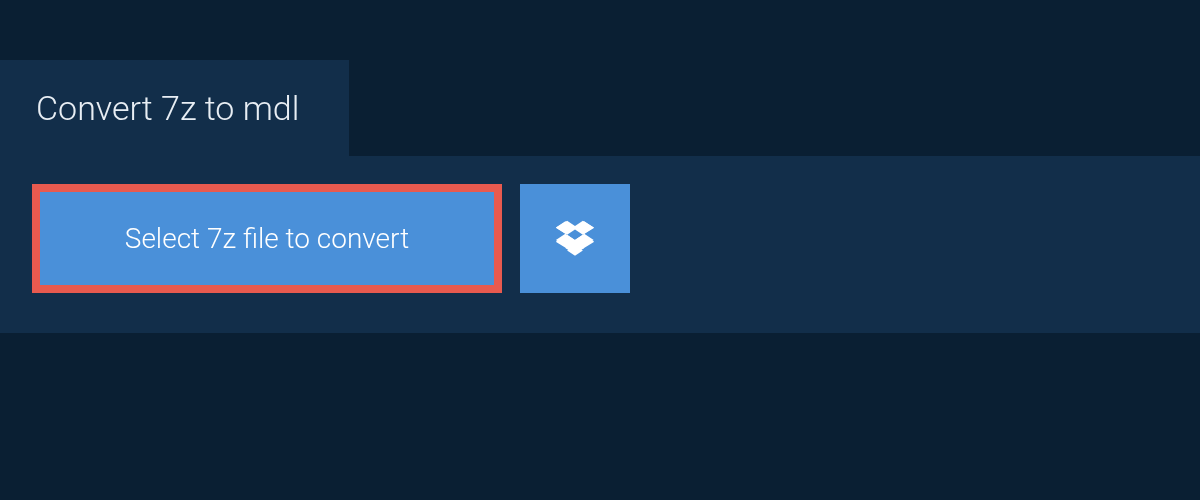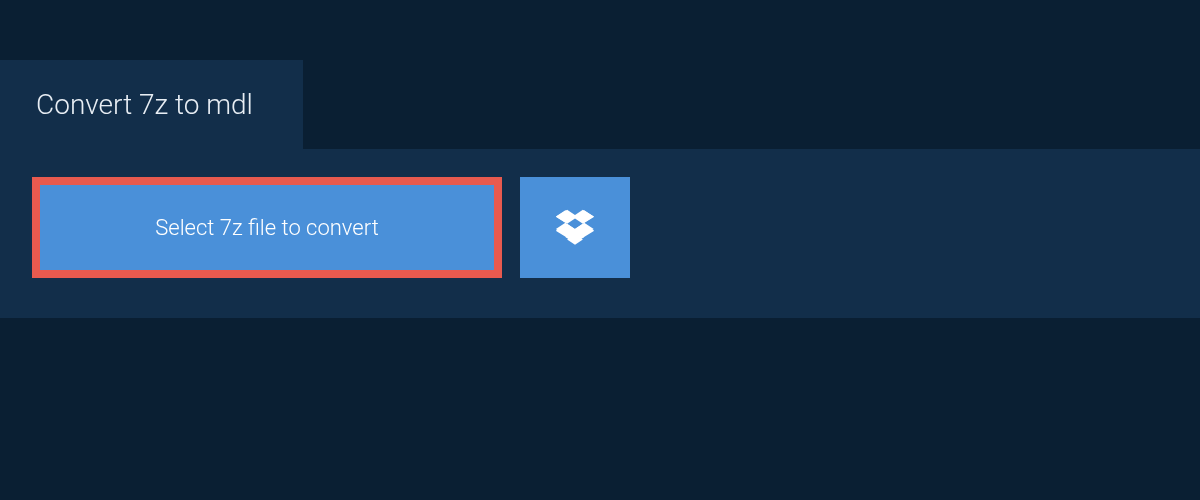--- a/index.html
+++ b/index.html
@@ -14,40 +14,40 @@
       font-family: -apple-system, BlinkMacSystemFont, "Segoe UI", Roboto, sans-serif;
       overflow: hidden;
     }
     .tab-container {
       padding-top: 60px;
     }
     .tab {
       display: inline-block;
       background: #122e4a;
       color: #e8eef4;
-      font-size: 28px;
+      font-size: 34px;
       font-weight: 300;
       padding: 28px 50px 28px 36px;
       margin-left: 0;
     }
     .panel {
       background: #122e4a;
       padding: 28px 32px 40px 32px;
       margin-top: 0;
     }
     .button-row {
       display: flex;
       gap: 18px;
       align-items: stretch;
     }
     .select-button {
       background: #4a90d9;
       border: 8px solid #e85a4f;
       color: #ffffff;
-      font-size: 22px;
+      font-size: 28px;
       font-weight: 300;
       padding: 30px 50px;
       cursor: pointer;
       display: flex;
       align-items: center;
       justify-content: center;
       min-width: 470px;
     }
     .dropbox-button {
       background: #4a90d9;

